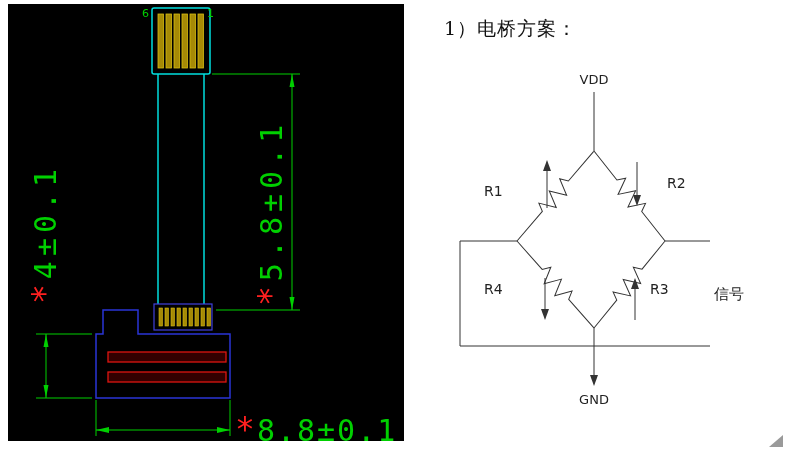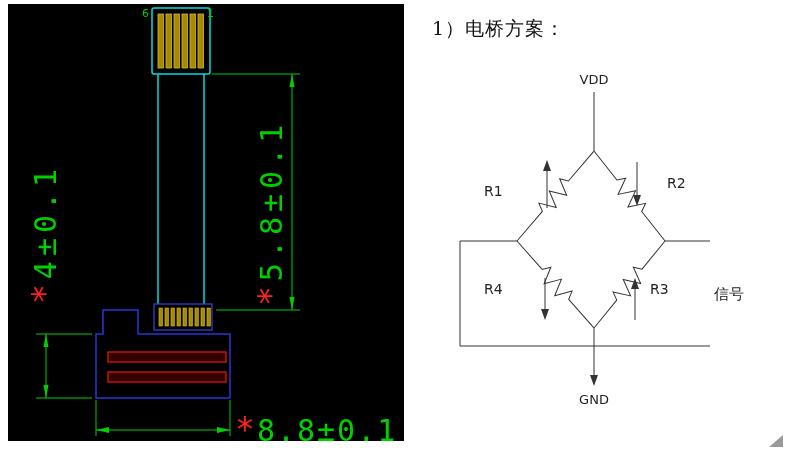--- a/index.html
+++ b/index.html
@@ -1,20 +1,20 @@
 <!DOCTYPE html>
 <html><head>
 <meta charset="utf-8">
 <style>
   html,body{margin:0;padding:0;background:#ffffff;}
   body{position:relative;width:789px;height:453px;overflow:hidden;
        font-family:"DejaVu Sans",sans-serif;}
   .cad-panel{position:absolute;left:8px;top:4px;width:396px;height:437px;background:#000;}
   .cad-panel svg{display:block;}
-  .bridge-heading{position:absolute;left:432px;top:16px;font-size:19px;color:#111;
+  .bridge-heading{position:absolute;left:444px;top:16px;font-size:19px;color:#111;
        font-family:"DejaVu Serif","Liberation Serif",serif;letter-spacing:1px;}
   .circuit-wrap{position:absolute;left:452px;top:66px;width:340px;height:368px;}
   .corner-tri{position:absolute;right:6px;bottom:6px;width:0;height:0;
        border-left:14px solid transparent;border-bottom:12px solid #9a9a9a;}
   text{user-select:none;}
 </style>
 </head>
 <body>
 
 <div class="cad-panel">

